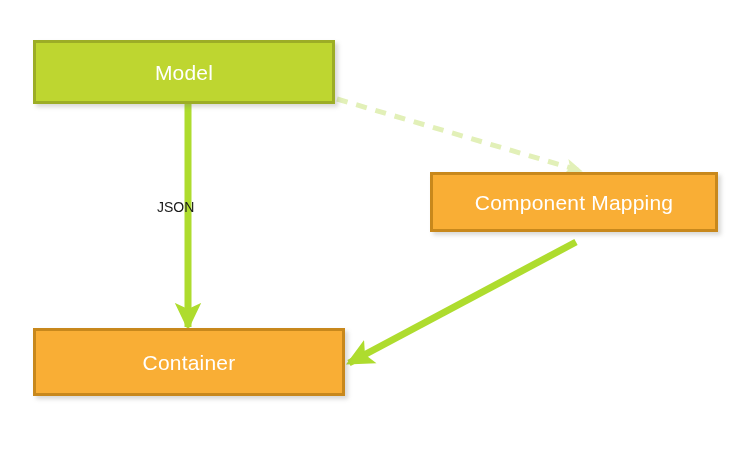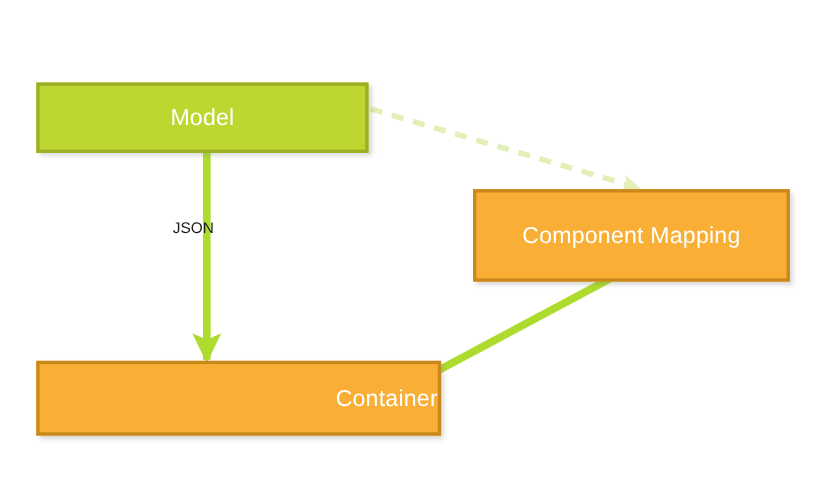--- a/index.html
+++ b/index.html
@@ -40,44 +40,42 @@
     color: #ffffff;
     font-size: 21px;
     font-weight: 400;
     letter-spacing: 0.2px;
     line-height: 1;
     white-space: nowrap;
   }
   .node-green {
     background: #BED630;
     border-color: #9CAD26;
-    margin-top: 35px;
   }
   .node-orange {
     background: #F9AE35;
     border-color: #C8881C;
   }
   #node-model {
     left: 33px;
     top: 40px;
     width: 302px;
     height: 64px;
   }
   #node-component-mapping {
     left: 430px;
     top: 172px;
     width: 288px;
-    height: 84px;
+    height: 60px;
   }
   #node-container {
     left: 33px;
     top: 328px;
-    width: 368px;
+    width: 312px;
     height: 68px;
-    justify-content: flex-end;
   }
   .edge-label {
     position: absolute;
     color: #1a1a1a;
     font-size: 14px;
     font-weight: 400;
     line-height: 1;
     white-space: nowrap;
     z-index: 4;
   }

